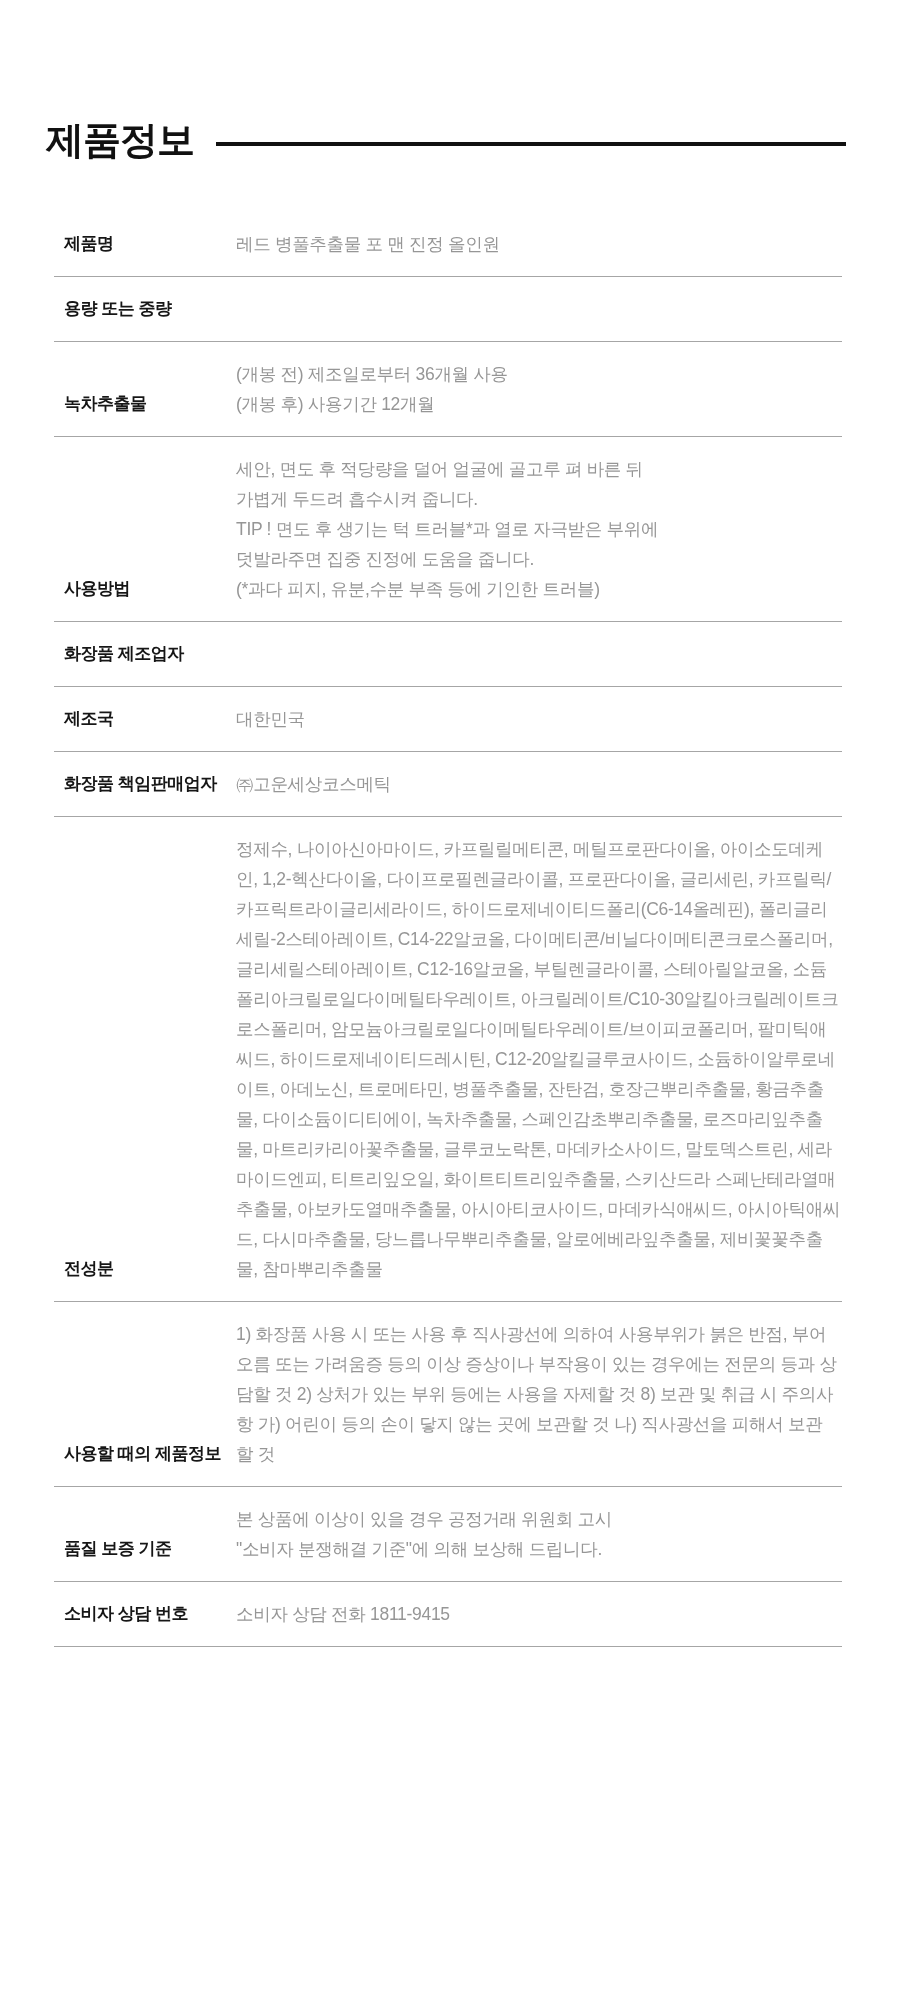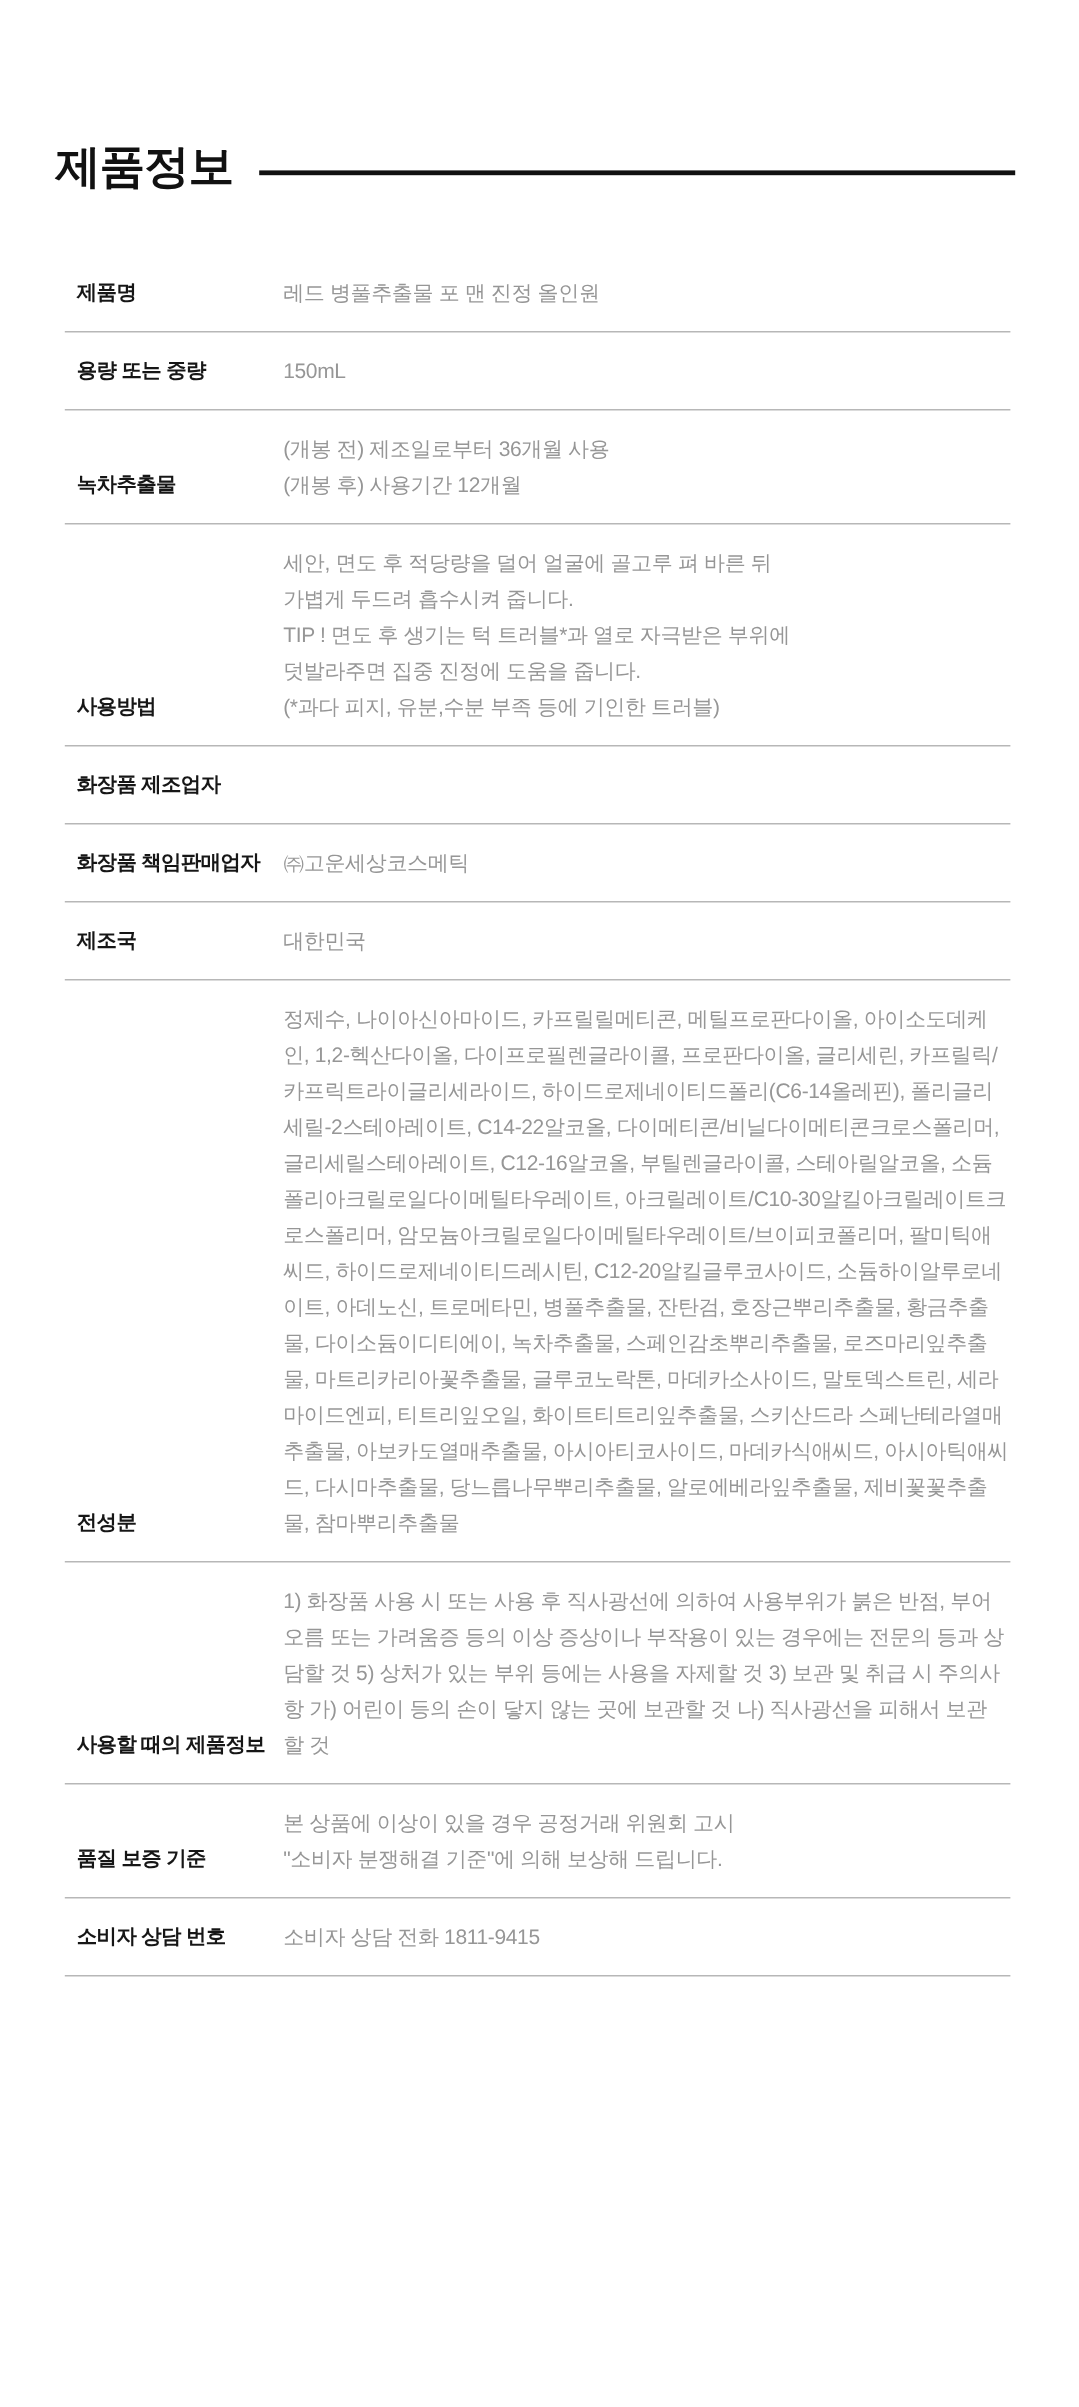--- a/index.html
+++ b/index.html
@@ -54,21 +54,20 @@
 
   <div class="info-table">
 
     <div class="row">
       <div class="row-label">제품명</div>
       <div class="row-value">레드 병풀추출물 포 맨 진정 올인원</div>
     </div>
 
     <div class="row">
       <div class="row-label">용량 또는 중량</div>
-      <div class="row-value">150mL</div>
     </div>
 
     <div class="row">
       <div class="row-label">녹차추출물</div>
       <div class="row-value">(개봉 전) 제조일로부터 36개월 사용
 (개봉 후) 사용기간 12개월</div>
     </div>
 
     <div class="row">
       <div class="row-label">사용방법</div>
@@ -77,38 +76,38 @@
 TIP ! 면도 후 생기는 턱 트러블*과 열로 자극받은 부위에
 덧발라주면 집중 진정에 도움을 줍니다.
 (*과다 피지, 유분,수분 부족 등에 기인한 트러블)</div>
     </div>
 
     <div class="row">
       <div class="row-label">화장품 제조업자</div>
     </div>
 
     <div class="row">
-      <div class="row-label">화장품 책임판매업자</div>
-      <div class="row-value">㈜고운세상코스메틱</div>
+      <div class="row-label">제조국</div>
+      <div class="row-value">대한민국</div>
     </div>
 
     <div class="row">
-      <div class="row-label">제조국</div>
-      <div class="row-value">대한민국</div>
+      <div class="row-label">화장품 책임판매업자</div>
+      <div class="row-value">㈜고운세상코스메틱</div>
     </div>
 
     <div class="row">
       <div class="row-label">전성분</div>
       <div class="row-value">정제수, 나이아신아마이드, 카프릴릴메티콘, 메틸프로판다이올, 아이소도데케인, 1,2-헥산다이올, 다이프로필렌글라이콜, 프로판다이올, 글리세린, 카프릴릭/카프릭트라이글리세라이드, 하이드로제네이티드폴리(C6-14올레핀), 폴리글리세릴-2스테아레이트, C14-22알코올, 다이메티콘/비닐다이메티콘크로스폴리머, 글리세릴스테아레이트, C12-16알코올, 부틸렌글라이콜, 스테아릴알코올, 소듐폴리아크릴로일다이메틸타우레이트, 아크릴레이트/C10-30알킬아크릴레이트크로스폴리머, 암모늄아크릴로일다이메틸타우레이트/브이피코폴리머, 팔미틱애씨드, 하이드로제네이티드레시틴, C12-20알킬글루코사이드, 소듐하이알루로네이트, 아데노신, 트로메타민, 병풀추출물, 잔탄검, 호장근뿌리추출물, 황금추출물, 다이소듐이디티에이, 녹차추출물, 스페인감초뿌리추출물, 로즈마리잎추출물, 마트리카리아꽃추출물, 글루코노락톤, 마데카소사이드, 말토덱스트린, 세라마이드엔피, 티트리잎오일, 화이트티트리잎추출물, 스키산드라 스페난테라열매추출물, 아보카도열매추출물, 아시아티코사이드, 마데카식애씨드, 아시아틱애씨드, 다시마추출물, 당느릅나무뿌리추출물, 알로에베라잎추출물, 제비꽃꽃추출물, 참마뿌리추출물</div>
     </div>
 
 
     <div class="row">
       <div class="row-label">사용할 때의 제품정보</div>
-      <div class="row-value">1) 화장품 사용 시 또는 사용 후 직사광선에 의하여 사용부위가 붉은 반점, 부어오름 또는 가려움증 등의 이상 증상이나 부작용이 있는 경우에는 전문의 등과 상담할 것 5) 상처가 있는 부위 등에는 사용을 자제할 것 3) 보관 및 취급 시 주의사항 가) 어린이 등의 손이 닿지 않는 곳에 보관할 것 나) 직사광선을 피해서 보관 할 것</div>
+      <div class="row-value">1) 화장품 사용 시 또는 사용 후 직사광선에 의하여 사용부위가 붉은 반점, 부어오름 또는 가려움증 등의 이상 증상이나 부작용이 있는 경우에는 전문의 등과 상담할 것 2) 상처가 있는 부위 등에는 사용을 자제할 것 8) 보관 및 취급 시 주의사항 가) 어린이 등의 손이 닿지 않는 곳에 보관할 것 나) 직사광선을 피해서 보관 할 것</div>
     </div>
 
     <div class="row">
       <div class="row-label">품질 보증 기준</div>
       <div class="row-value">본 상품에 이상이 있을 경우 공정거래 위원회 고시
 "소비자 분쟁해결 기준"에 의해 보상해 드립니다.</div>
     </div>
 
     <div class="row">
       <div class="row-label">소비자 상담 번호</div>

